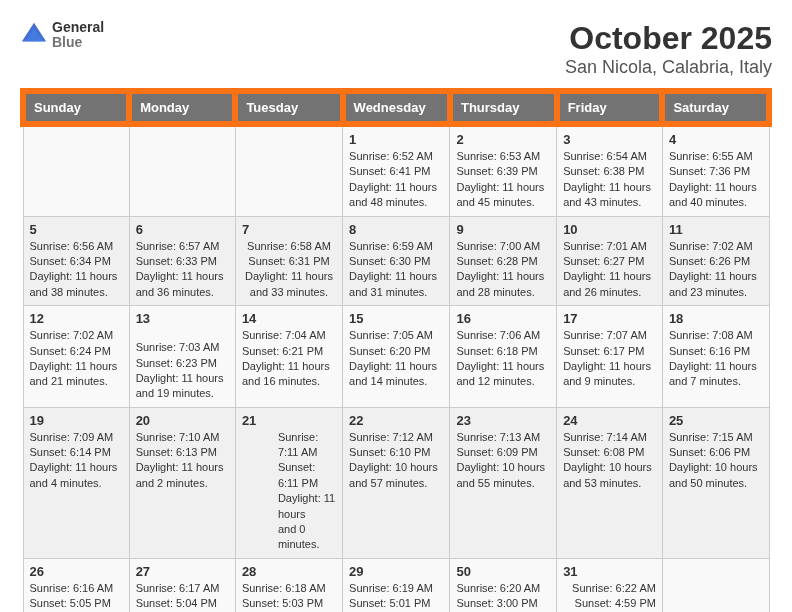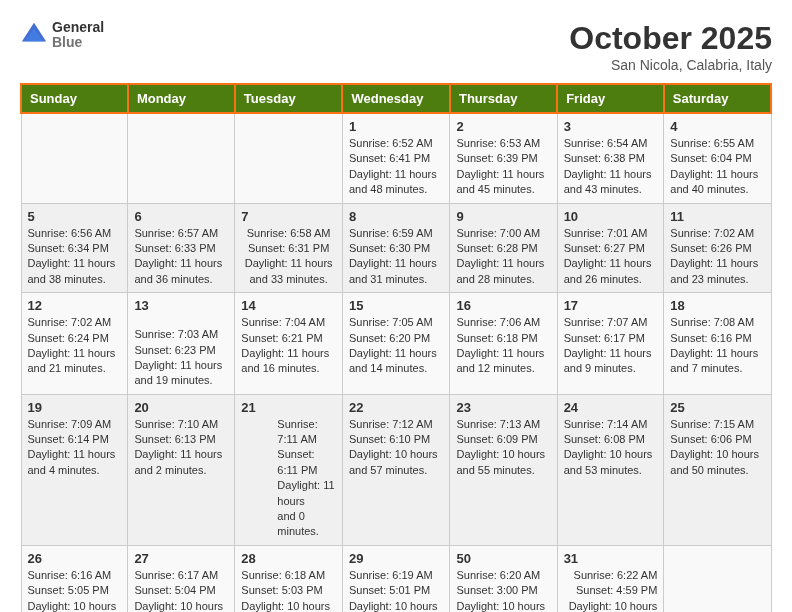--- a/index.html
+++ b/index.html
@@ -42,36 +42,36 @@
     }
     .title-area {
       text-align: right;
     }
     .month-title {
       font-size: 32px;
       font-weight: bold;
       color: #333;
     }
     .location-title {
-      font-size: 14px;
+      font-size: 18px;
       color: #555;
     }
     .calendar {
       width: 100%;
       border-collapse: collapse;
       border: 1px solid #ccc;
     }
     .calendar th {
-      background-color: #4d7c0f;
+      background-color: #737373;
       color: white;
       text-align: left;
       padding: 6px 8px;
       font-size: 13px;
       font-weight: bold;
-      border: 2px solid #f97316;
+      border: 6px solid #f97316;
     }
     .calendar td {
       border: 1px solid #ccc;
       vertical-align: top;
       padding: 5px 6px;
       width: 108px;
       min-height: 80px;
       font-size: 11px;
       color: #333;
       background: #fff;
@@ -151,21 +151,21 @@
         <td>
           <span class="day-number">3</span>
           <div class="day-info" style="white-space: pre-line;">Sunrise: 6:54 AM
 Sunset: 6:38 PM
 Daylight: 11 hours
 and 43 minutes.</div>
         </td>
         <td>
           <span class="day-number">4</span>
           <div class="day-info" style="white-space: pre-line;">Sunrise: 6:55 AM
-Sunset: 6:04 PM
+Sunset: 7:36 PM
 Daylight: 11 hours
 and 40 minutes.</div>
         </td>
       </tr>
       <tr>
         <td>
           <span class="day-number">5</span>
           <div class="day-info" style="white-space: pre-line;">Sunrise: 6:56 AM
 Sunset: 6:34 PM
 Daylight: 11 hours

